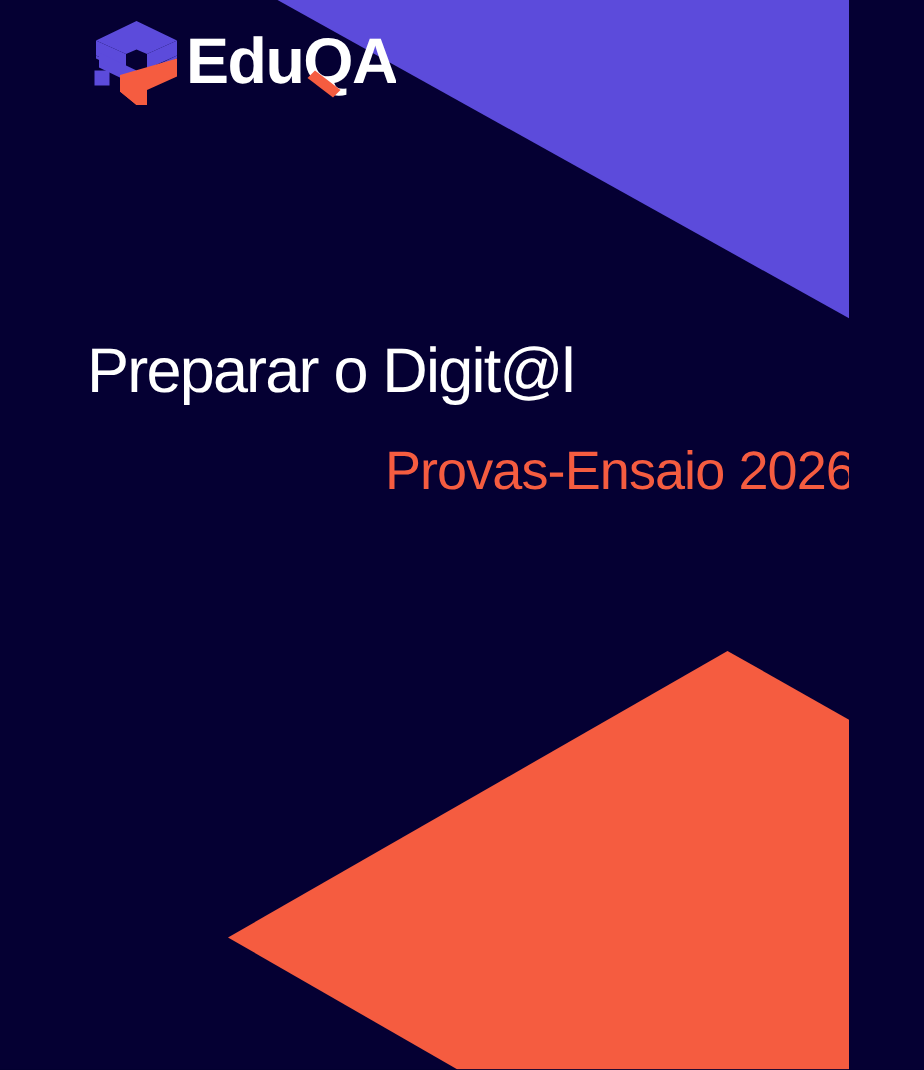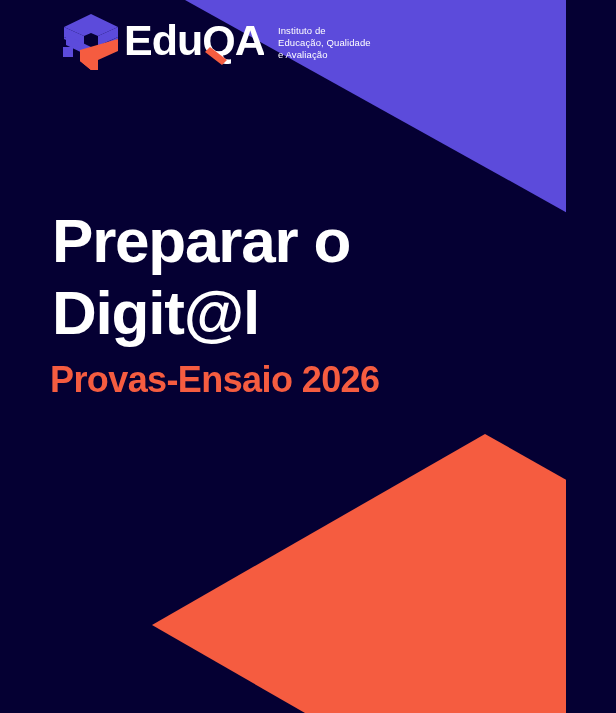--- a/index.html
+++ b/index.html
@@ -69,36 +69,37 @@
   
   .title-block {
     position: absolute;
     left: 50px;
     top: 203px;
     z-index: 5;
     width: 520px;
   }
 
   .main-title {
-    margin: 2px;
+    margin: 8px;
     color: #ffffff;
-    font-size: 62px;
+    font-size: 42px;
     line-height: 72px;
-    font-weight: 700;
+    font-weight: 400;
     letter-spacing: -1.2px;
     max-width: 360px;
   }
 
   .subtitle {
     margin: 10px 0 0 0;
     color: #F55C40;
     font-size: 36px;
     line-height: 42px;
-    font-weight: 700;
+    font-weight: 400;
     letter-spacing: -0.6px;
+    text-align: right;
   }
 </style>
 </head>
 <body>
 
 <div id="cover">
 
   <svg class="bg-layer" viewBox="0 0 616 713" width="616" height="713" xmlns="http://www.w3.org/2000/svg">
     <rect x="0" y="0" width="616" height="713" fill="#050033"></rect>
     <polygon points="185,0 616,0 616,240" fill="#5C4BDB"></polygon>
@@ -123,23 +124,20 @@
       <polygon points="20,37 58,26 58,38 38,47 38,57 31,57 20,48" fill="#F55C40"></polygon>
       <polygon points="20,37 38,46 38,57 31,57 20,48" fill="#F55C40"></polygon>
     </svg>
 
     <svg class="logo-wordmark" viewBox="0 0 140 54" xmlns="http://www.w3.org/2000/svg">
       <text x="0" y="40" fill="#ffffff" font-family="'Liberation Sans', sans-serif" font-size="43" font-weight="700" letter-spacing="-1">EduQA</text>
 
       <polygon points="86,32 103,45 98,50 81,37" fill="#F55C40"></polygon>
     </svg>
 
-    <div class="logo-tagline">Instituto de
-Educação, Qualidade
-e Avaliação</div>
   </div>
 
   <div class="title-block">
     <h1 class="main-title">Preparar o Digit@l</h1>
     <p class="subtitle">Provas-Ensaio 2026</p>
   </div>
 
 </div>
 
 </body></html>

